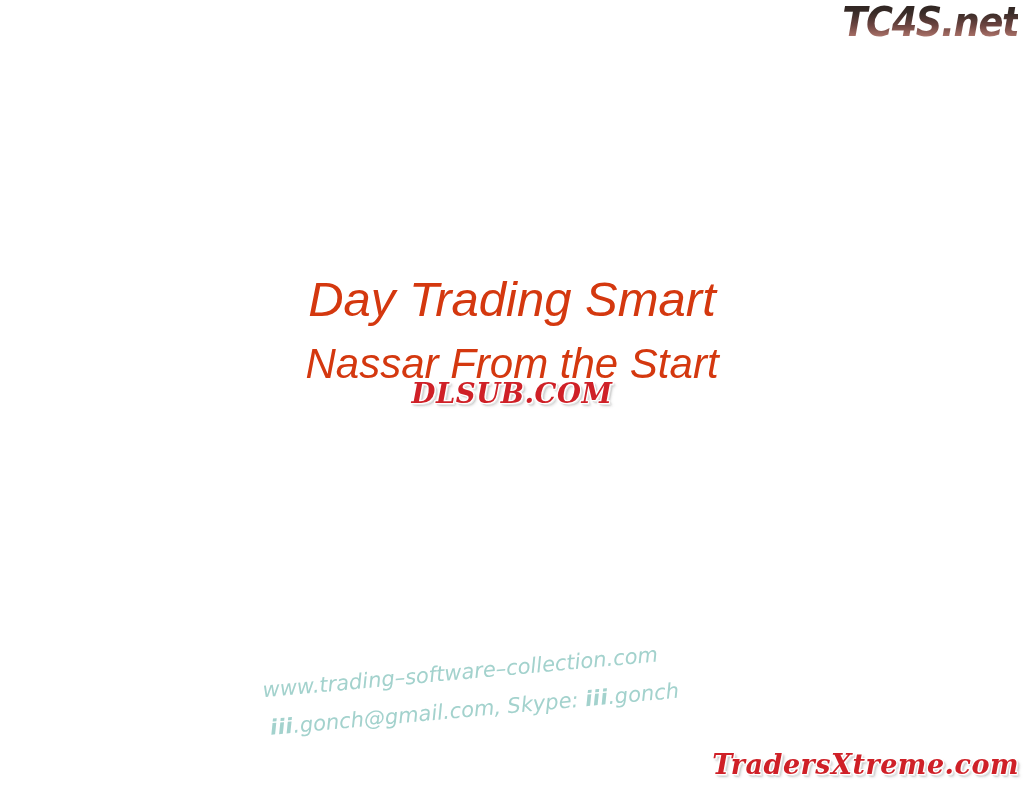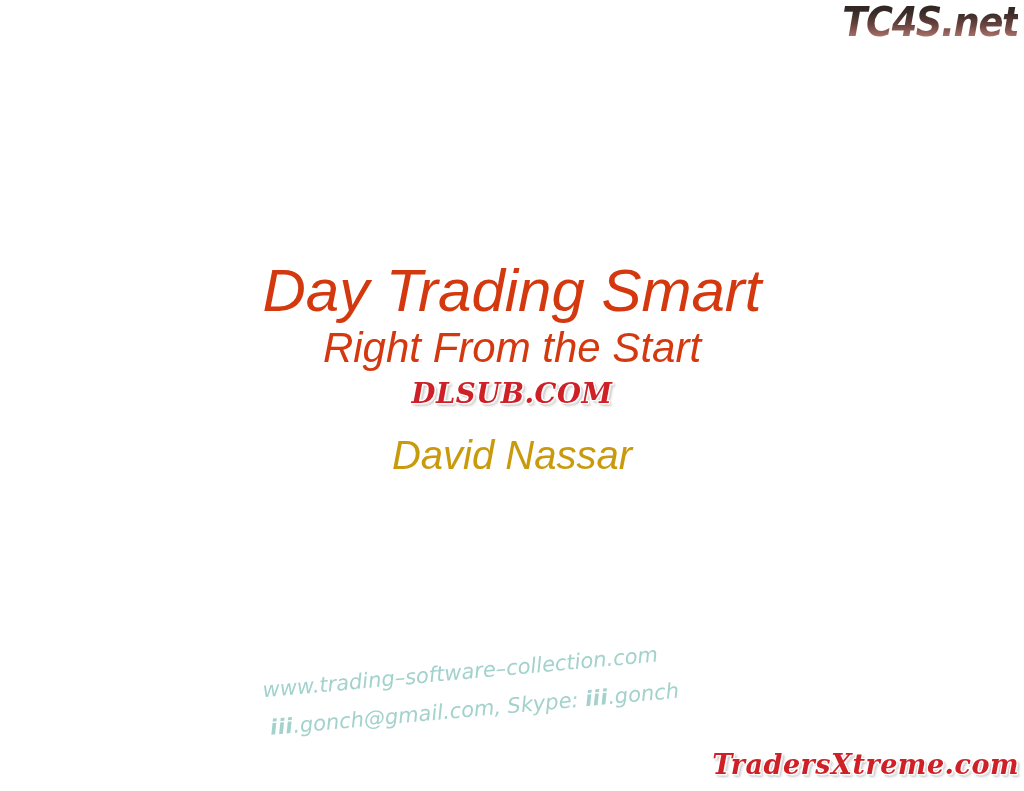--- a/index.html
+++ b/index.html
@@ -51,25 +51,25 @@
   
   .title-block {
     position: absolute;
     left: 0;
     right: 0;
     top: 258px;
     text-align: center;
   }
   .title-main {
     font-family: "Liberation Sans", sans-serif;
-    font-size: 60px;
+    font-size: 49px;
     line-height: 66px;
     color: #d4380f;
     font-weight: normal;
-    margin: 0;
+    margin: 8px;
     letter-spacing: 0px;
   }
   .title-sub {
     font-family: "Liberation Sans", sans-serif;
     font-size: 42px;
     line-height: 48px;
     color: #d4380f;
     font-weight: normal;
     margin: 0;
     letter-spacing: 0px;
@@ -160,28 +160,27 @@
 </style>
 </head>
 <body>
 
 <div class="slide">
 
   <div class="tc4s-logo">TC4S.net</div>
 
   <div class="title-block">
     <h1 class="title-main">Day Trading Smart</h1>
-    <h2 class="title-sub">Right From the Start</h2>
+    <h2 class="title-sub">Nassar From the Start</h2>
   </div>
 
   <div class="stamp stamp-dlsub">
     <span>DLSUB.COM</span>
   </div>
 
-  <div class="author">David Nassar</div>
 
   <div class="wm-group">
     <span class="wm-line wm-line-1">www.trading–software–collection.com</span>
     <span class="wm-line wm-line-2">
       <span class="wm-bold">iii</span><span>.gonch@gmail.com, Skype: </span><span class="wm-bold">iii</span><span>.gonch</span>
     </span>
   </div>
 
   <div class="stamp stamp-traders">TradersXtreme.com</div>
 

